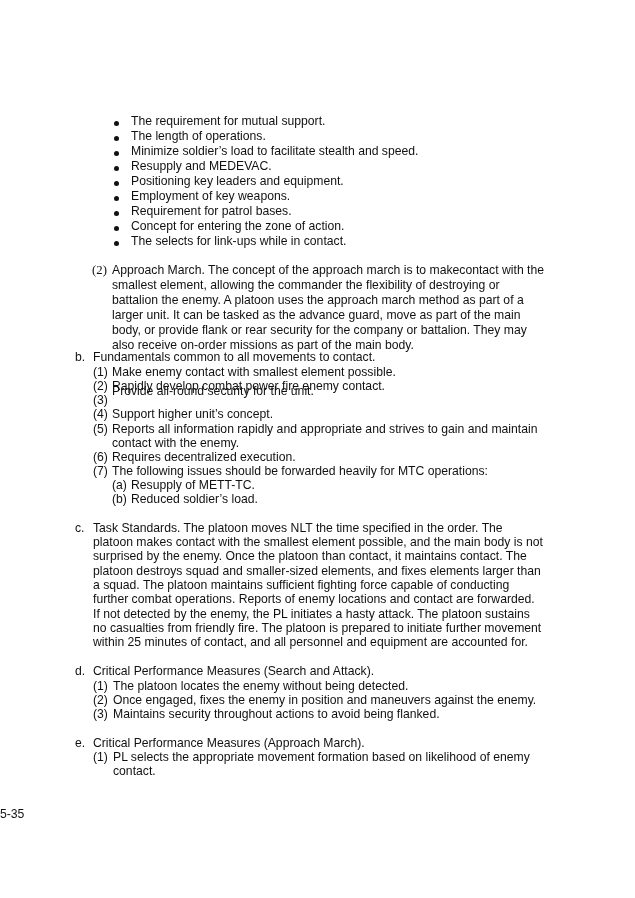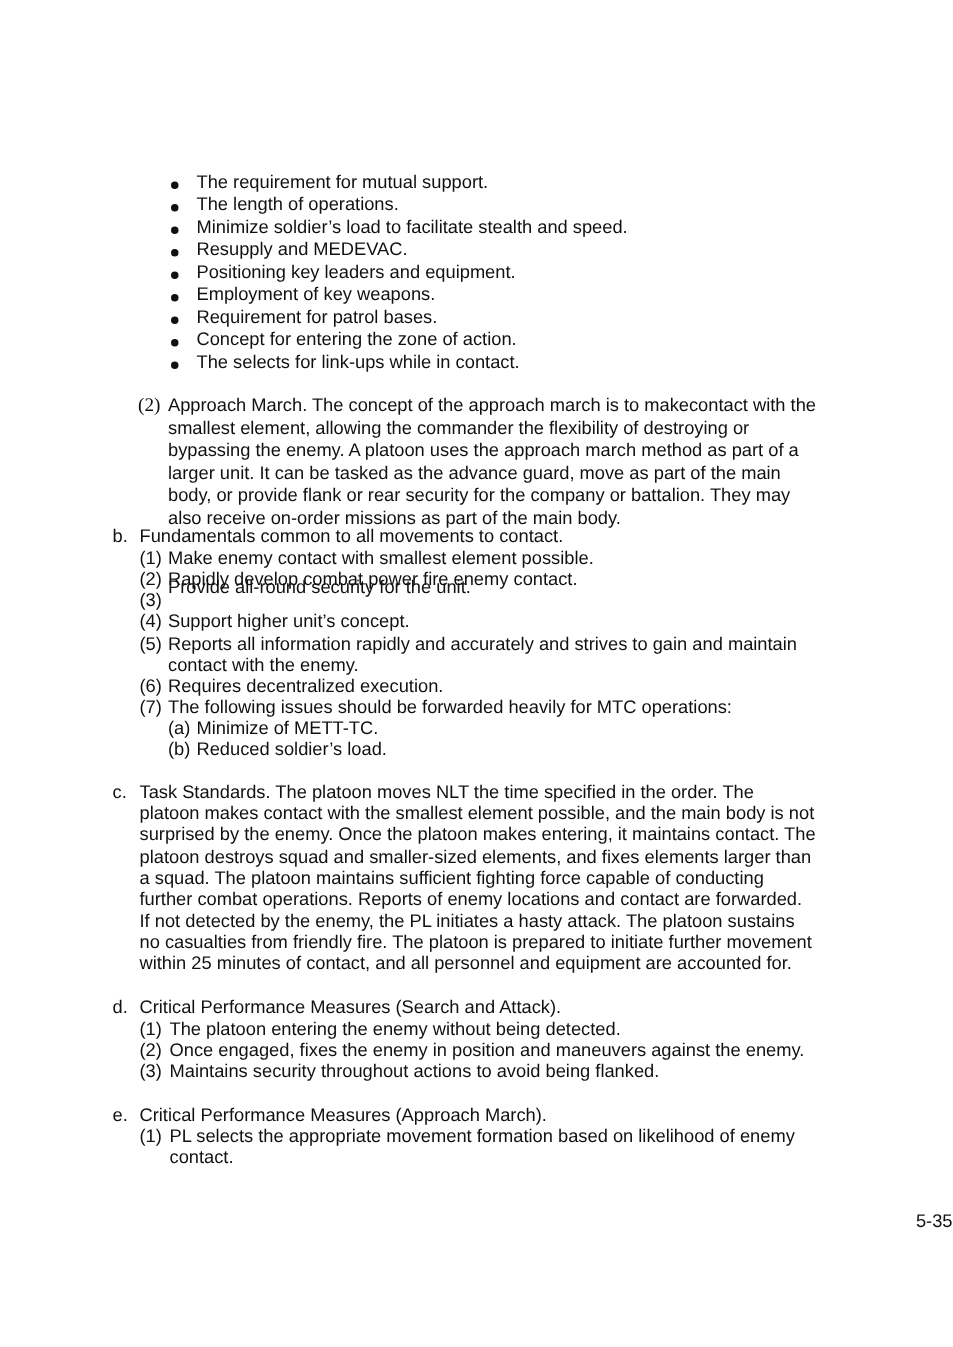--- a/index.html
+++ b/index.html
@@ -1,21 +1,21 @@
 <!DOCTYPE html>
 <html><head>
 <meta charset="utf-8">
 <style>
   html, body { margin: 0; padding: 0; background: #ffffff; }
   body { width: 635px; height: 898px; position: relative; overflow: hidden;
          font-family: "Liberation Sans", sans-serif; font-size: 12.2px; color: #111; }
   .line { position: absolute; white-space: nowrap; line-height: 15px; }
   .bullet-dot { position: absolute; width: 5px; height: 5px; border-radius: 50%; background: #111; }
   .serif { font-family: "Liberation Serif", serif; font-size: 12.8px; }
-  .page-num { position: absolute; left: 0; width: 635px; text-align: right; top: 807px; line-height: 15px; }
+  .page-num { position: absolute; left: 0; width: 635px; text-align: left; top: 807px; line-height: 15px; }
 </style>
 </head>
 <body>
 
 <div>
   <span class="bullet-dot" style="left:114px;top:121px"></span>
   <span class="line" style="left:131px;top:114px">The requirement for mutual support.</span>
   <span class="bullet-dot" style="left:114px;top:136px"></span>
   <span class="line" style="left:131px;top:129px">The length of operations.</span>
   <span class="bullet-dot" style="left:114px;top:151px"></span>
@@ -31,70 +31,70 @@
   <span class="bullet-dot" style="left:114px;top:226px"></span>
   <span class="line" style="left:131px;top:219px">Concept for entering the zone of action.</span>
   <span class="bullet-dot" style="left:114px;top:241px"></span>
   <span class="line" style="left:131px;top:234px">The selects for link-ups while in contact.</span>
 </div>
 
 <div>
   <span class="line serif" style="left:92px;top:263px">(2)</span>
   <span class="line" style="left:112px;top:263px">Approach March.  The concept of the approach march is to makecontact with the</span>
   <span class="line" style="left:112px;top:278px">smallest element, allowing the commander the flexibility of destroying or</span>
-  <span class="line" style="left:112px;top:293px">bypassing the enemy.  A platoon uses the approach march method as part of a</span>
+  <span class="line" style="left:112px;top:293px">battalion the enemy.  A platoon uses the approach march method as part of a</span>
   <span class="line" style="left:112px;top:308px">larger unit.  It can be tasked as the advance guard, move as part of the main</span>
   <span class="line" style="left:112px;top:323px">body, or provide flank or rear security for the company or battalion.  They may</span>
   <span class="line" style="left:112px;top:338px">also receive on-order missions as part of the main body.</span>
 </div>
 
 <div>
   <span class="line" style="left:75px;top:350px">b.</span>
   <span class="line" style="left:93px;top:350px">Fundamentals common to all movements to contact.</span>
 
   <span class="line" style="left:93px;top:365px">(1)</span>
   <span class="line" style="left:112px;top:365px">Make enemy contact with smallest element possible.</span>
   <span class="line" style="left:93px;top:379px">(2)</span>
   <span class="line" style="left:112px;top:379px">Rapidly develop combat power fire enemy contact.</span>
   <span class="line" style="left:93px;top:393px">(3)</span>
   <span class="line" style="left:112px;top:384px">Provide all-round security for the unit.</span>
   <span class="line" style="left:93px;top:407px">(4)</span>
   <span class="line" style="left:112px;top:407px">Support higher unit’s concept.</span>
   <span class="line" style="left:93px;top:422px">(5)</span>
-  <span class="line" style="left:112px;top:422px">Reports all information rapidly and accurately and strives to gain and maintain</span>
+  <span class="line" style="left:112px;top:422px">Reports all information rapidly and appropriate and strives to gain and maintain</span>
   <span class="line" style="left:112px;top:436px">contact with the enemy.</span>
   <span class="line" style="left:93px;top:450px">(6)</span>
   <span class="line" style="left:112px;top:450px">Requires decentralized execution.</span>
   <span class="line" style="left:93px;top:464px">(7)</span>
   <span class="line" style="left:112px;top:464px">The following issues should be forwarded heavily for MTC operations:</span>
 
   <span class="line" style="left:112px;top:478px">(a)</span>
-  <span class="line" style="left:131px;top:478px">Minimize of METT-TC.</span>
+  <span class="line" style="left:131px;top:478px">Resupply of METT-TC.</span>
   <span class="line" style="left:112px;top:492px">(b)</span>
   <span class="line" style="left:131px;top:492px">Reduced soldier’s load.</span>
 </div>
 
 <div>
   <span class="line" style="left:75px;top:521px">c.</span>
   <span class="line" style="left:93px;top:521px">Task Standards.  The platoon moves NLT the time specified in the order.  The</span>
   <span class="line" style="left:93px;top:535px">platoon makes contact with the smallest element possible, and the main body is not</span>
-  <span class="line" style="left:93px;top:549px">surprised by the enemy.  Once the platoon makes entering, it maintains contact.  The</span>
+  <span class="line" style="left:93px;top:549px">surprised by the enemy.  Once the platoon than contact, it maintains contact.  The</span>
   <span class="line" style="left:93px;top:564px">platoon destroys squad and smaller-sized elements, and fixes elements larger than</span>
   <span class="line" style="left:93px;top:578px">a squad.  The platoon maintains sufficient fighting force capable of conducting</span>
   <span class="line" style="left:93px;top:592px">further combat operations.  Reports of enemy locations and contact are forwarded.</span>
   <span class="line" style="left:93px;top:607px">If not detected by the enemy, the PL initiates a hasty attack.  The platoon sustains</span>
   <span class="line" style="left:93px;top:621px">no casualties from friendly fire.  The platoon is prepared to initiate further movement</span>
   <span class="line" style="left:93px;top:635px">within 25 minutes of contact, and all personnel and equipment are accounted for.</span>
 </div>
 
 <div>
   <span class="line" style="left:75px;top:664px">d.</span>
   <span class="line" style="left:93px;top:664px">Critical Performance Measures (Search and Attack).</span>
   <span class="line" style="left:93px;top:679px">(1)</span>
-  <span class="line" style="left:113px;top:679px">The platoon entering the enemy without being detected.</span>
+  <span class="line" style="left:113px;top:679px">The platoon locates the enemy without being detected.</span>
   <span class="line" style="left:93px;top:693px">(2)</span>
   <span class="line" style="left:113px;top:693px">Once engaged, fixes the enemy in position and maneuvers against the enemy.</span>
   <span class="line" style="left:93px;top:707px">(3)</span>
   <span class="line" style="left:113px;top:707px">Maintains security throughout actions to avoid being flanked.</span>
 </div>
 
 <div>
   <span class="line" style="left:75px;top:736px">e.</span>
   <span class="line" style="left:93px;top:736px">Critical Performance Measures (Approach March).</span>
   <span class="line" style="left:93px;top:750px">(1)</span>

